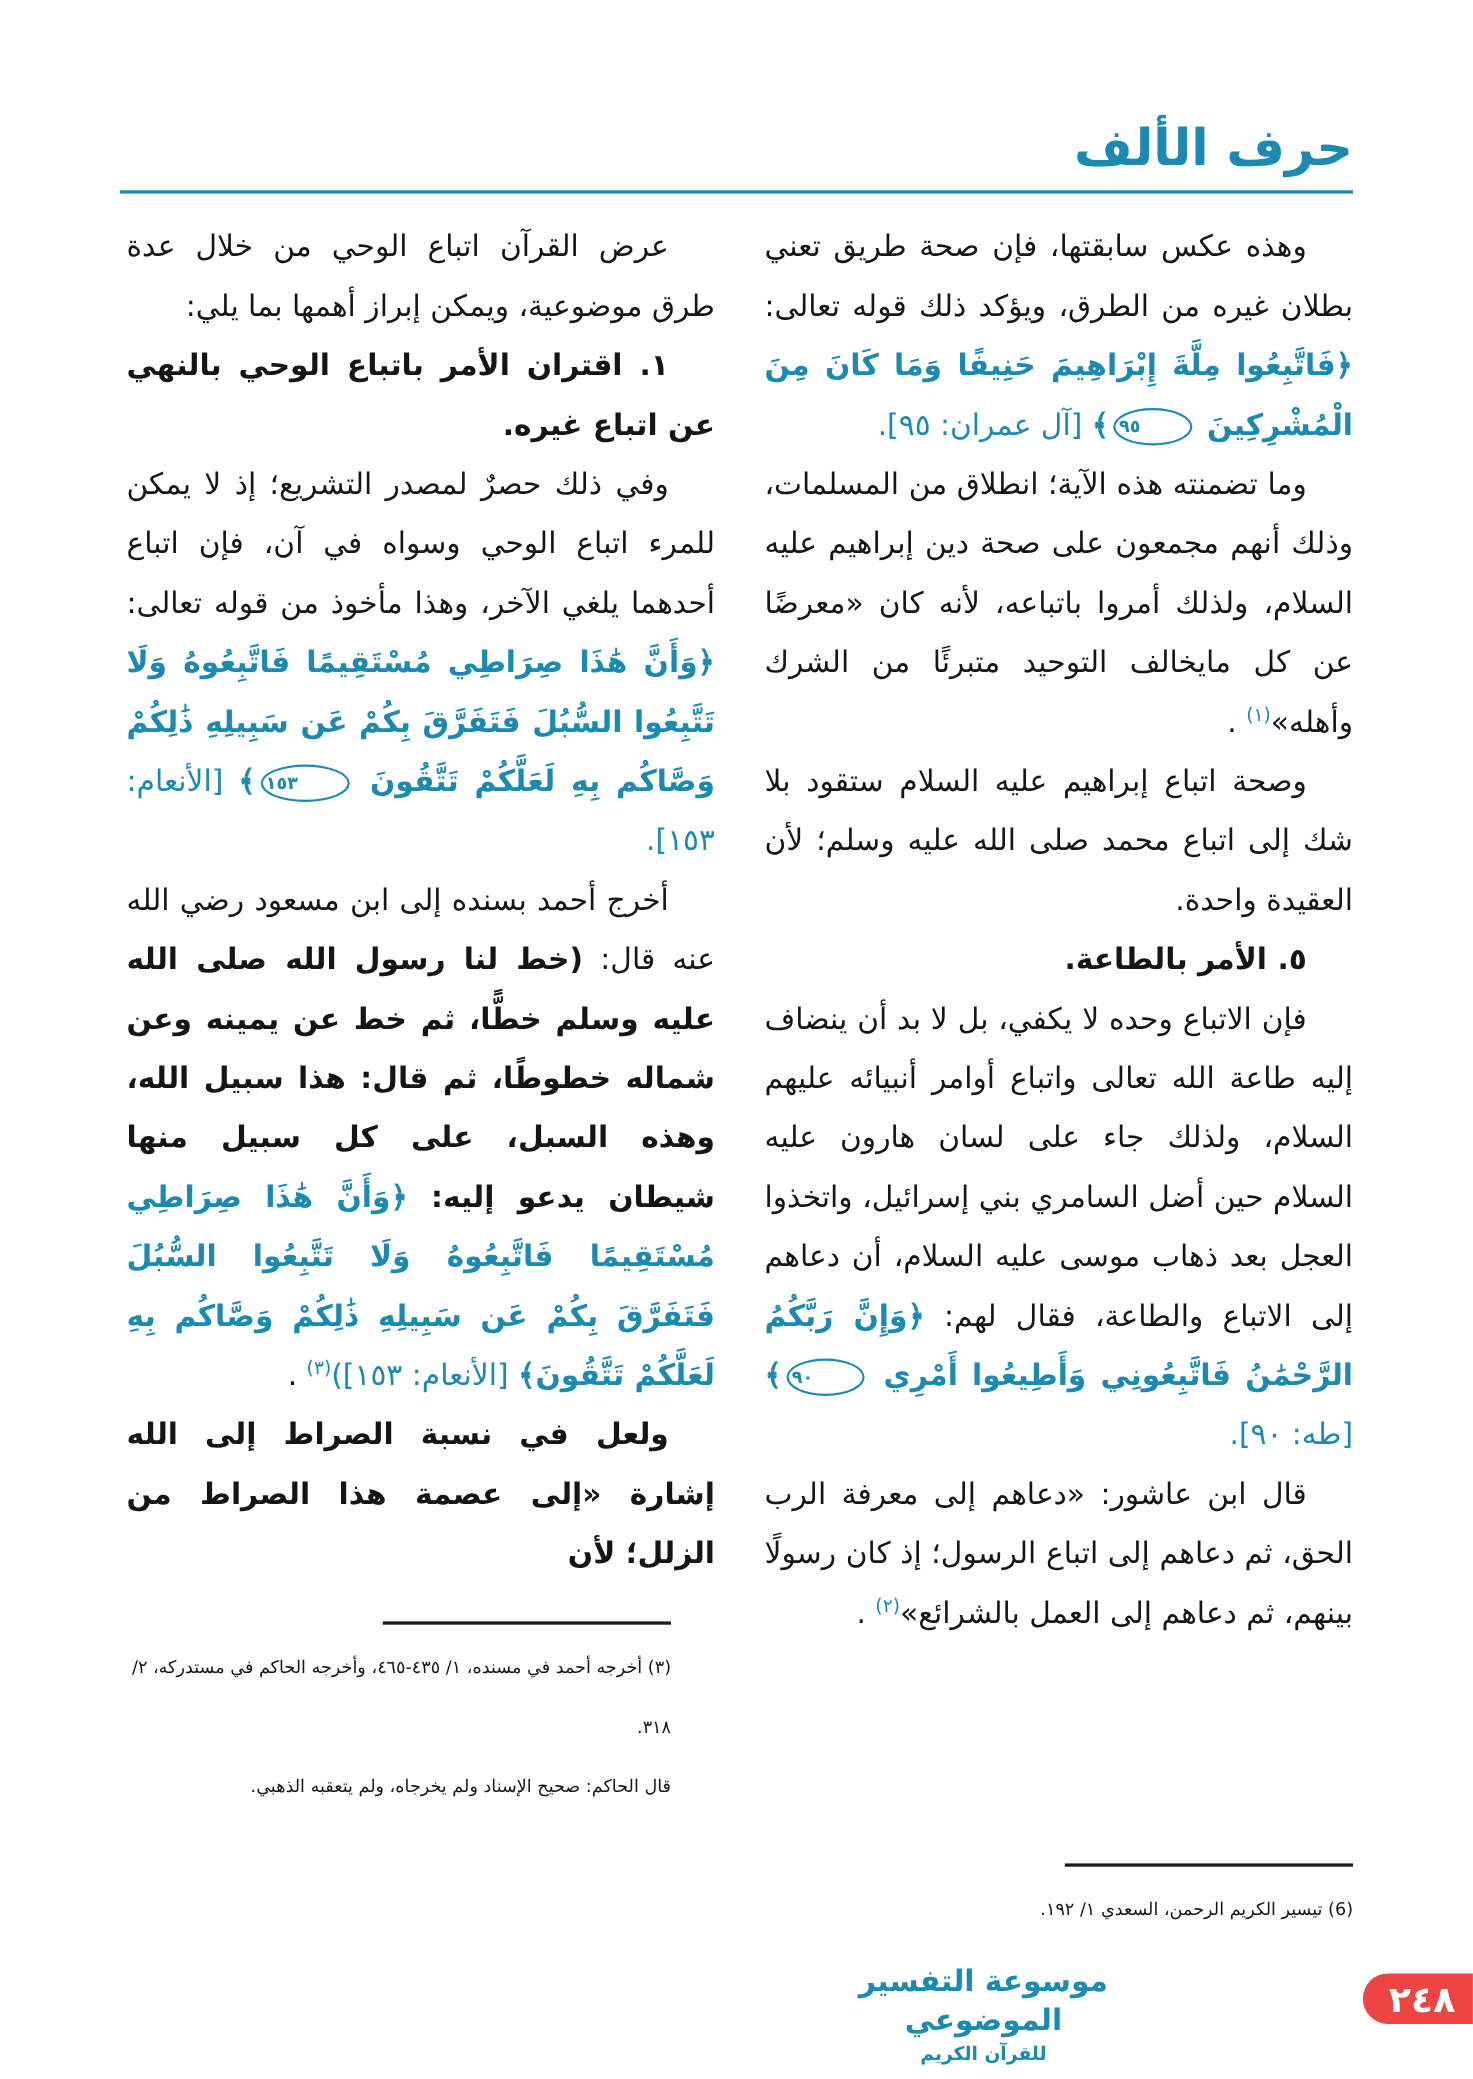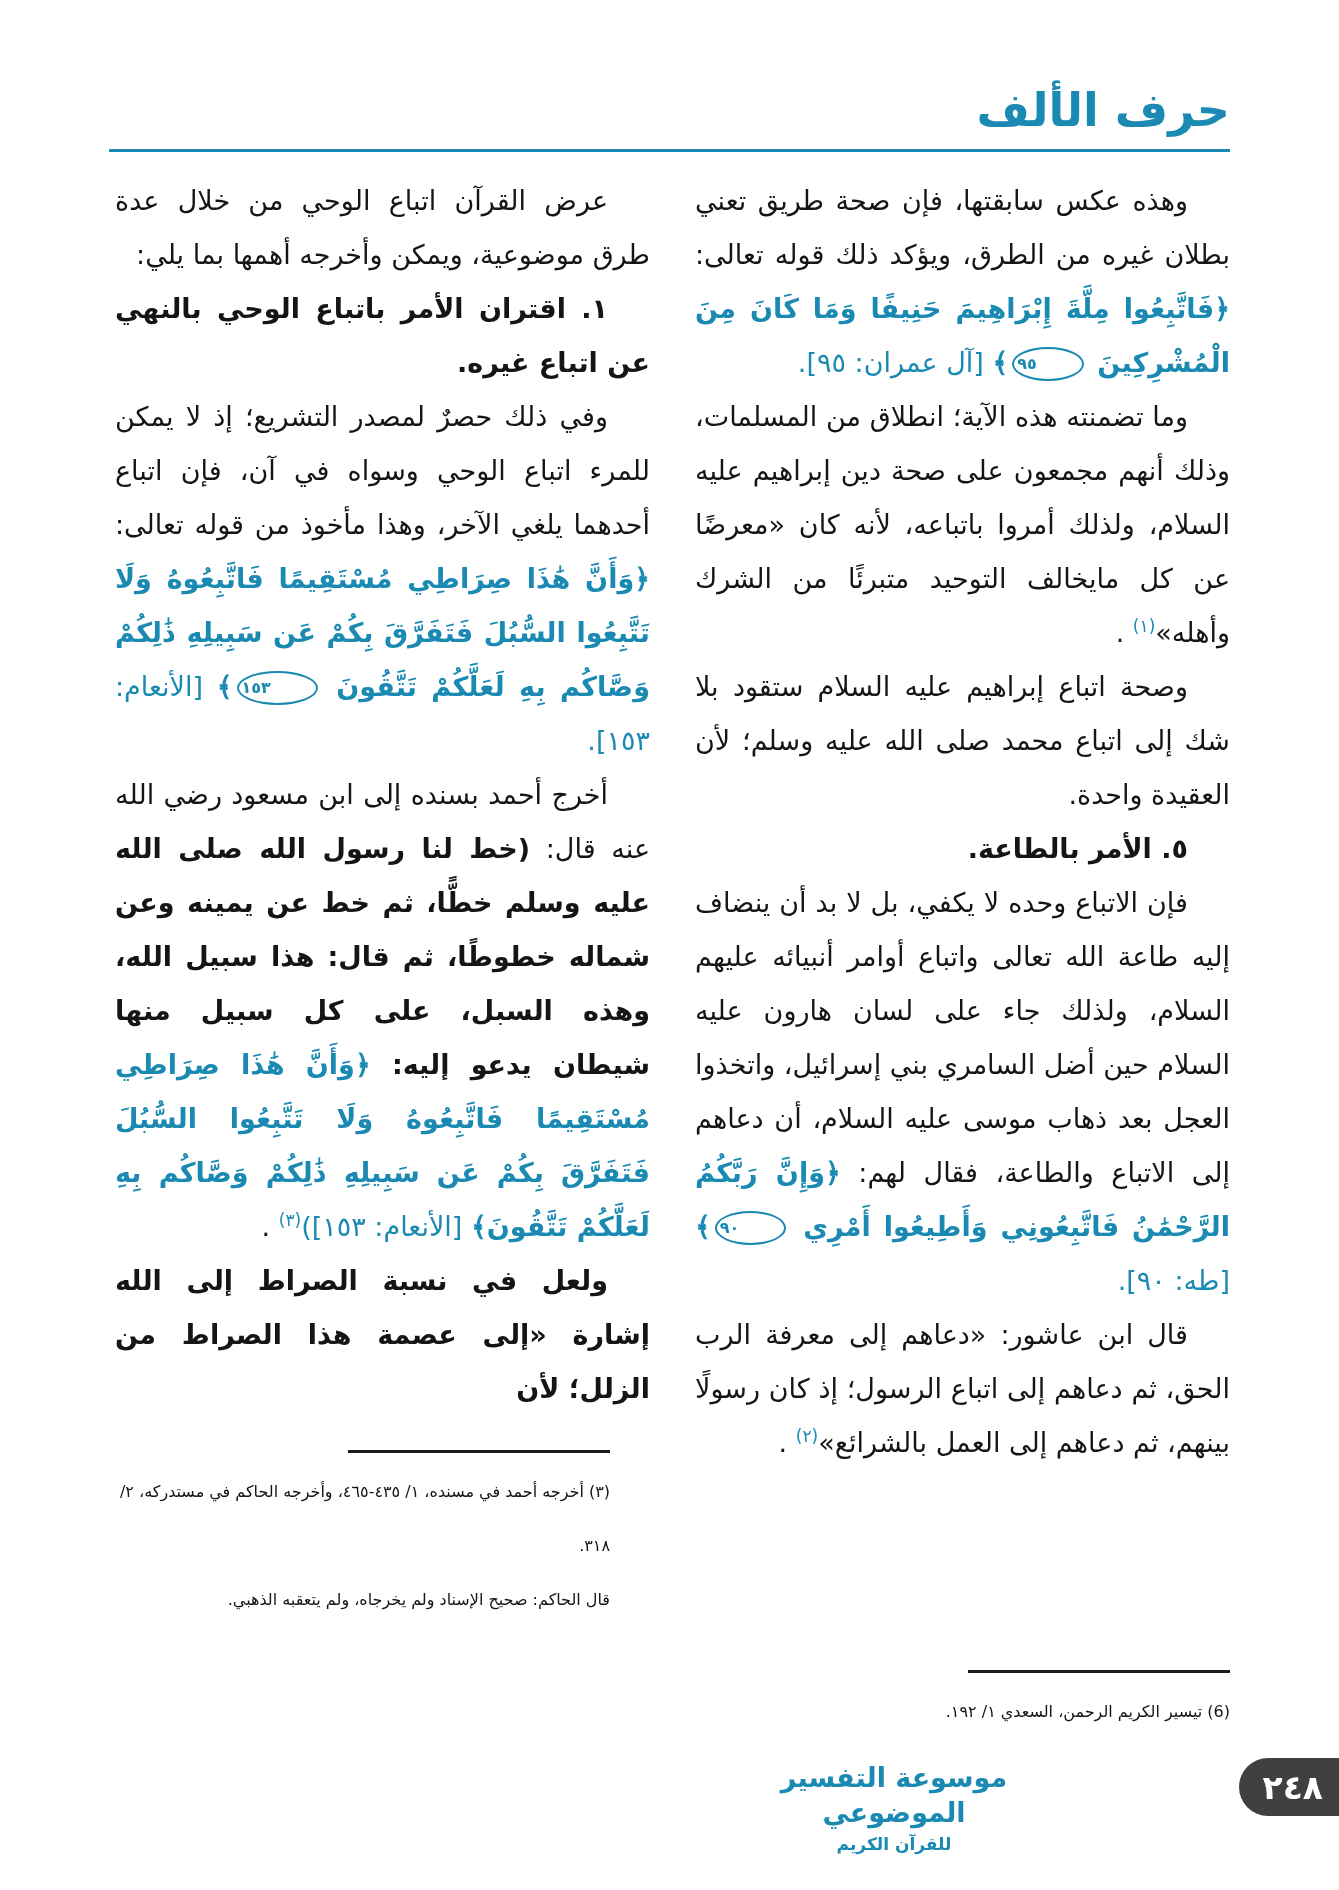--- a/index.html
+++ b/index.html
@@ -8,21 +8,21 @@
     background: #ffffff;
     font-family: "DejaVu Sans", sans-serif;
     color: #151515;
     position: relative;
     overflow: hidden;
     direction: rtl;
   }
   .page { width: 1339px; height: 1890px; position: relative; }
 
   
-  .header { padding: 84px 109px 0 109px; }
+  .header { padding: 84px 109px 0 109px; margin-top: 24px; }
   .header-title {
     text-align: right;
     font-size: 46px;
     font-weight: 700;
     color: #1a8ab2;
     line-height: 1.15;
     letter-spacing: 1px;
   }
   .header-rule {
     height: 3px;
@@ -100,23 +100,23 @@
     width: 250px;
     text-align: center;
     color: #1a8ab2;
   }
   .logo-line1 { font-size: 27px; font-weight: 700; line-height: 1.3; letter-spacing: 0.5px; }
   .logo-line2 { font-size: 17px; font-weight: 700; margin-top: 4px; }
   .page-badge {
     position: absolute;
     bottom: 74px;
     right: 0;
-    height: 58px;
+    height: 46px;
     min-width: 96px;
-    background: #404040;
+    background: #ef4444;
     color: #ffffff;
     display: flex;
     align-items: center;
     justify-content: center;
     font-size: 33px;
     font-weight: 700;
     border-radius: 29px 0 0 29px;
     padding: 0 16px 0 24px;
     box-sizing: border-box;
   }
@@ -147,21 +147,21 @@
       <p class="para"><span>قال ابن عاشور: «دعاهم إلى معرفة الرب الحق، ثم دعاهم إلى اتباع الرسول؛ إذ كان رسولًا بينهم، ثم دعاهم إلى العمل بالشرائع»</span><sup class="fn-mark">(٢)</sup><span> .</span></p>
 
       <div class="footnotes">
         <div class="fn-rule"></div>
         <p>(6) تيسير الكريم الرحمن، السعدي ١/ ١٩٢.</p>
       </div>
     </div>
 
     <div class="col col-left">
 
-      <p class="para"><span>عرض القرآن اتباع الوحي من خلال عدة طرق موضوعية، ويمكن وأخرجه أهمها بما يلي:</span></p>
+      <p class="para"><span>عرض القرآن اتباع الوحي من خلال عدة طرق موضوعية، ويمكن إبراز أهمها بما يلي:</span></p>
 
       <p class="para h"><span>١. اقتران الأمر باتباع الوحي بالنهي عن اتباع غيره.</span></p>
 
       <p class="para"><span>وفي ذلك حصرٌ لمصدر التشريع؛ إذ لا يمكن للمرء اتباع الوحي وسواه في آن، فإن اتباع أحدهما يلغي الآخر، وهذا مأخوذ من قوله تعالى: </span><span class="quran">﴿وَأَنَّ هَٰذَا صِرَاطِي مُسْتَقِيمًا فَاتَّبِعُوهُ وَلَا تَتَّبِعُوا السُّبُلَ فَتَفَرَّقَ بِكُمْ عَن سَبِيلِهِ ذَٰلِكُمْ وَصَّاكُم بِهِ لَعَلَّكُمْ تَتَّقُونَ </span><span class="ayah">١٥٣</span><span class="quran">﴾</span><span class="ref"> [الأنعام: ١٥٣].</span></p>
 
       <p class="para"><span>أخرج أحمد بسنده إلى ابن مسعود رضي الله عنه قال: </span><span class="b">(خط لنا رسول الله صلى الله عليه وسلم خطًّا، ثم خط عن يمينه وعن شماله خطوطًا، ثم قال: هذا سبيل الله، وهذه السبل، على كل سبيل منها شيطان يدعو إليه: </span><span class="quran">﴿وَأَنَّ هَٰذَا صِرَاطِي مُسْتَقِيمًا فَاتَّبِعُوهُ وَلَا تَتَّبِعُوا السُّبُلَ فَتَفَرَّقَ بِكُمْ عَن سَبِيلِهِ ذَٰلِكُمْ وَصَّاكُم بِهِ لَعَلَّكُمْ تَتَّقُونَ﴾</span><span class="ref"> [الأنعام: ١٥٣])</span><sup class="fn-mark">(٣)</sup><span> .</span></p>
 
       <p class="para"><span class="b">ولعل في نسبة الصراط إلى الله إشارة «إلى عصمة هذا الصراط من الزلل؛ لأن</span></p>
 
       <div class="footnotes">

